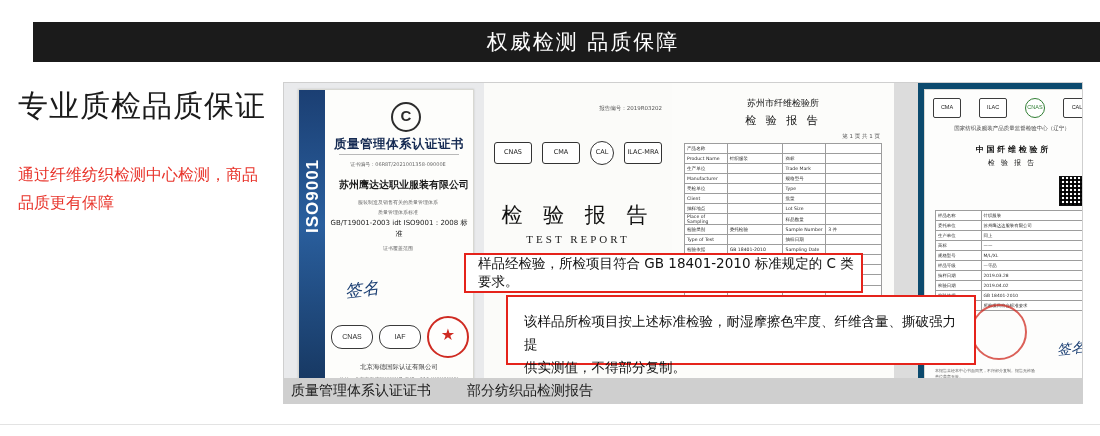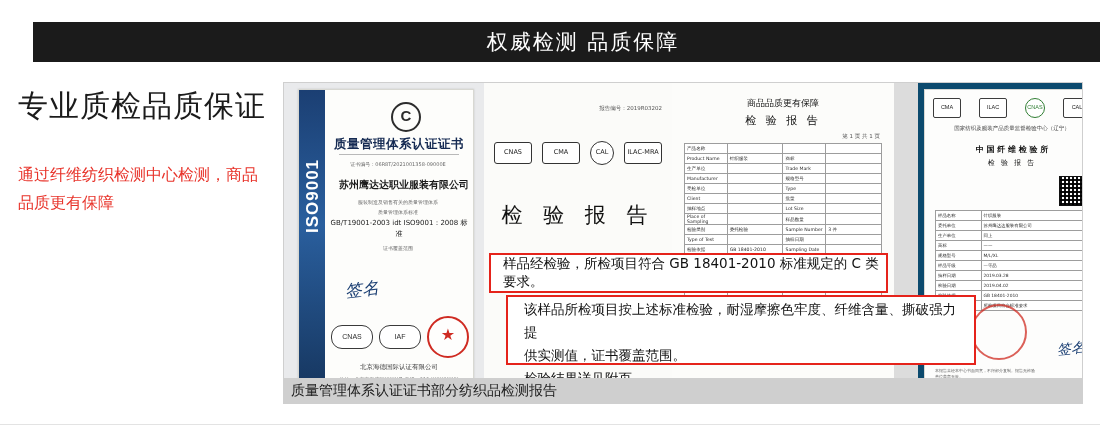--- a/index.html
+++ b/index.html
@@ -447,49 +447,49 @@
   
   .callout {
     position: absolute;
     border: 2px solid #e5231b;
     background: #ffffff;
     box-sizing: border-box;
     color: #111;
     font-family: "DejaVu Sans", sans-serif;
   }
   .callout-1 {
-    left: 489px; top: 253px;
+    left: 464px; top: 253px;
     width: 399px; height: 40px;
     font-size: 13.5px;
     display: flex;
     align-items: center;
     padding-left: 12px;
   }
   .callout-2 {
     left: 506px; top: 295px;
     width: 470px; height: 70px;
     font-size: 13.5px;
     line-height: 23px;
-    padding: 1px 10px 0 16px;
+    padding: 13px 10px 0 16px;
   }
 
   
   .caption-bar {
     position: absolute;
     left: 283px; top: 378px;
     width: 800px; height: 26px;
     background: #cfcfcf;
     display: flex;
     align-items: center;
     font-size: 14px;
     color: #1b1b1b;
     font-family: "DejaVu Sans", sans-serif;
   }
   .caption-bar .c1 { margin-left: 8px; }
-  .caption-bar .c2 { }
+  .caption-bar .c2 { margin-left: 36px; }
 
   .bottom-rule {
     position: absolute;
     left: 0; top: 424px;
     width: 1100px; height: 1px;
     background: #e3e3e3;
   }
 </style>
 </head>
 <body>
@@ -534,30 +534,31 @@
 
     <div class="strip p2">
       <div class="code">报告编号：2019R03202</div>
       <div class="marks">
         <div class="mk">CNAS</div>
         <div class="mk">CMA</div>
         <div class="mk round">CAL</div>
         <div class="mk">ILAC-MRA</div>
       </div>
       <div class="title-cn">检 验 报 告</div>
+      <div class="title-en">TEST REPORT</div>
       <div class="lines">
         <div class="ln"></div>
         <div class="ln"></div>
         <div class="ln"></div>
         <div class="ln"></div>
       </div>
     </div>
 
     <div class="strip p3">
-      <div class="t-title">商品品质更有保障</div>
+      <div class="t-title">苏州市纤维检验所</div>
       <div class="t-title2">检 验 报 告</div>
       <div class="t-sub">第 1 页 共 1 页</div>
       <table>
         <tbody>
           <tr>
               <td class="k">产品名称</td>
               <td class="v"></td>
               <td class="k"></td>
               <td class="v"></td>
             </tr>
@@ -712,21 +713,21 @@
     </div>
 
   </div>
 
   <div class="callout callout-1">
     <span>样品经检验，所检项目符合 GB 18401-2010 标准规定的 C 类要求。</span>
   </div>
 
   <div class="callout callout-2">
     <div>该样品所检项目按上述标准检验，耐湿摩擦色牢度、纤维含量、撕破强力提</div>
-    <div>供实测值，证书覆盖范围。</div>
+    <div>供实测值，不得部分复制。</div>
     <div>检验结果详见附页。</div>
   </div>
 
   <div class="caption-bar">
     <span class="c1">质量管理体系认证证书</span>
     <span class="c2">部分纺织品检测报告</span>
   </div>
 
   <div class="bottom-rule"></div>
 </div>

